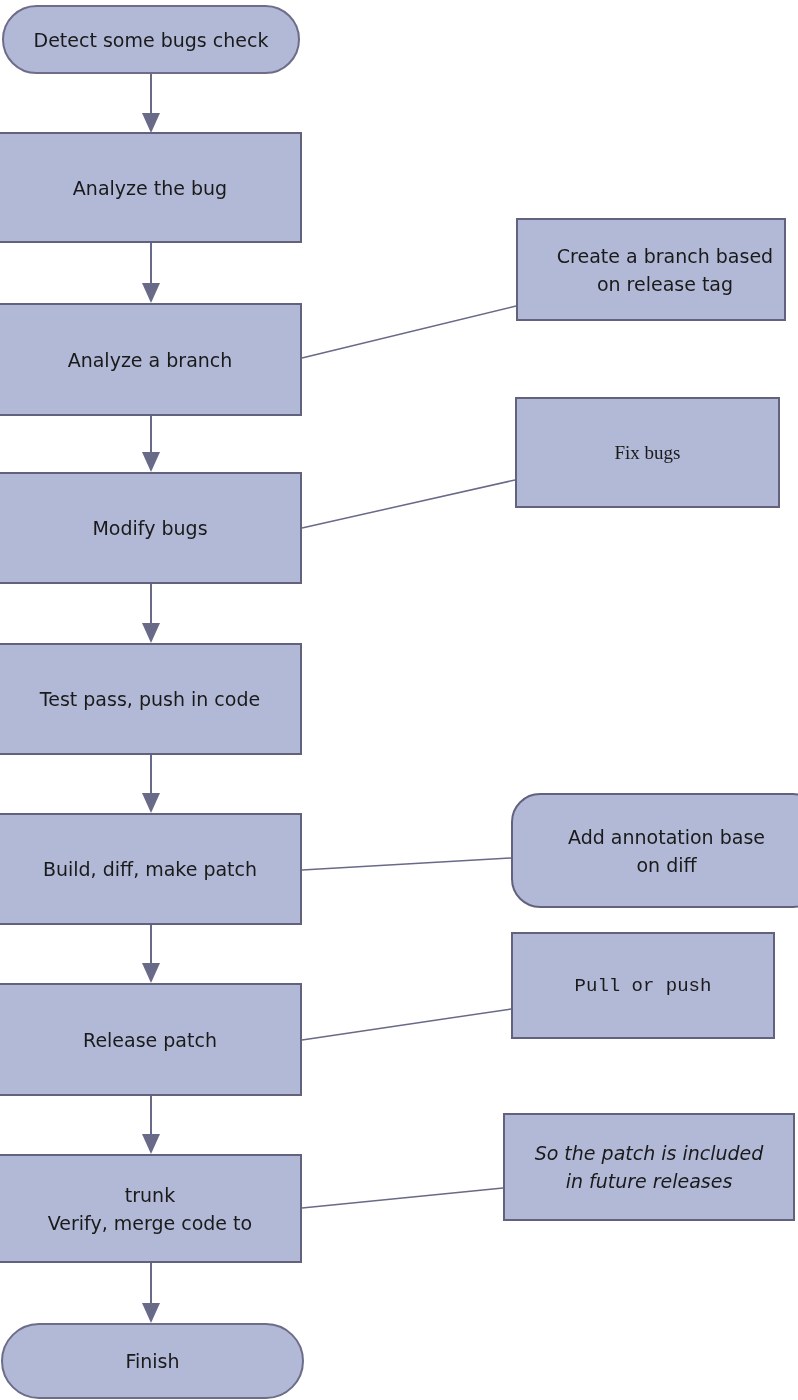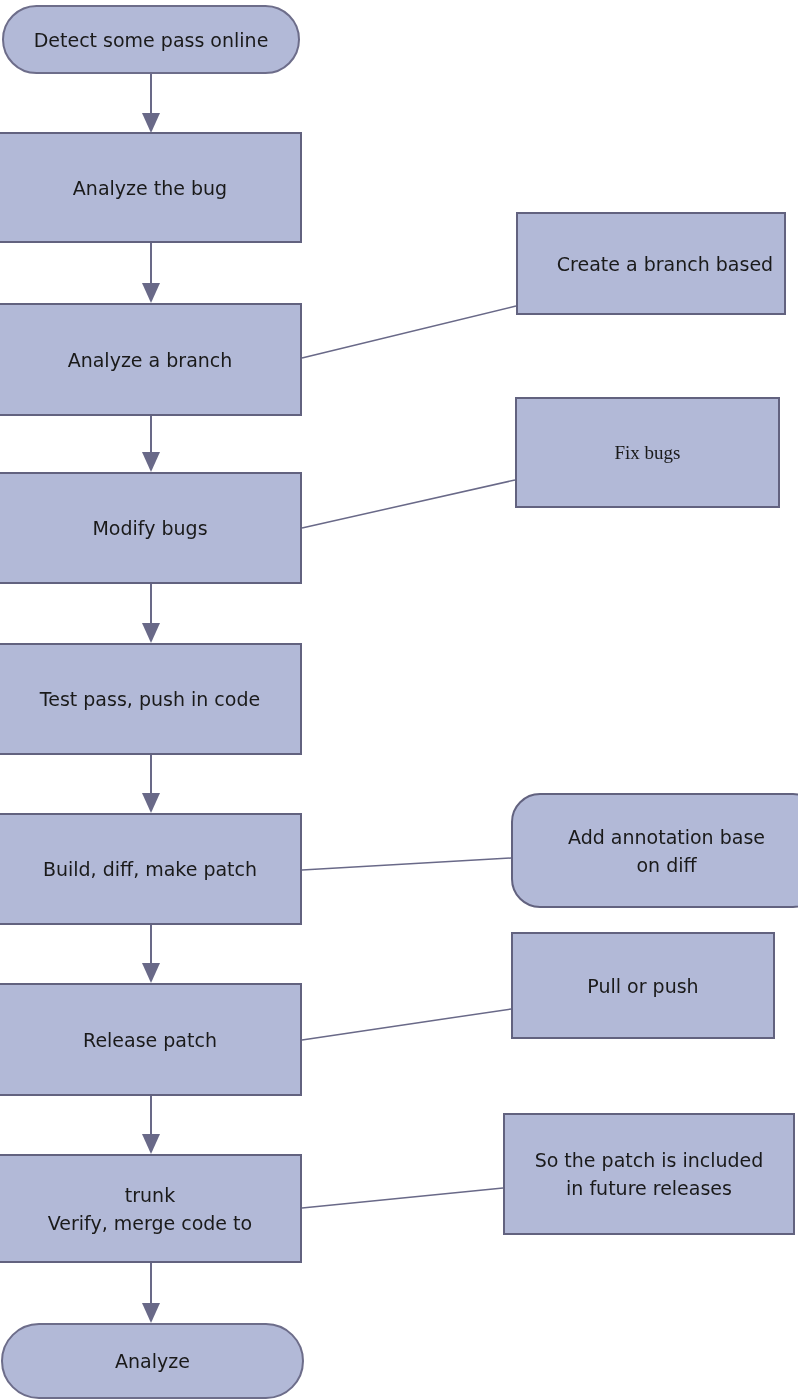--- a/index.html
+++ b/index.html
@@ -77,21 +77,21 @@
     <g stroke="#696988" stroke-width="1.5" fill="none">
       <line x1="302" y1="358" x2="516" y2="306"></line>
       <line x1="302" y1="528" x2="515" y2="480"></line>
       <line x1="302" y1="870" x2="511" y2="858"></line>
       <line x1="302" y1="1040" x2="511" y2="1009"></line>
       <line x1="302" y1="1208" x2="503" y2="1188"></line>
     </g>
   </svg>
 
   <div class="node pill" style="left:2px; top:5px; width:298px; height:69px;">
-    <span class="label">Detect some pass online</span>
+    <span class="label">Detect some bugs check</span>
   </div>
 
   <div class="node" style="left:-2px; top:132px; width:304px; height:111px;">
     <span class="label">Analyze the bug</span>
   </div>
 
   <div class="node" style="left:-2px; top:303px; width:304px; height:113px;">
     <span class="label">Analyze a branch</span>
   </div>
 
@@ -112,44 +112,45 @@
   </div>
 
   <div class="node" style="left:-2px; top:1154px; width:304px; height:109px;">
     <span class="label">
       <span class="line">trunk</span>
       <span class="line">Verify,  merge code to</span>
     </span>
   </div>
 
   <div class="node pill" style="left:1px; top:1323px; width:303px; height:76px;">
-    <span class="label">Analyze</span>
+    <span class="label">Finish</span>
   </div>
 
-  <div class="node" style="left:516px; top:212px; width:270px; height:103px;padding-left:28px;">
+  <div class="node" style="left:516px; top:218px; width:270px; height:103px;padding-left:28px;">
     <span class="label">
       <span class="line">Create a branch based</span>
+      <span class="line">on release tag</span>
     </span>
   </div>
 
   <div class="node" style="left:515px; top:397px; width:265px; height:111px;font-family:Liberation Serif, serif;">
     <span class="label">Fix bugs</span>
   </div>
 
   <div class="node" style="left:511px; top:793px; width:311px; height:115px;border-radius:29px;">
     <span class="label">
       <span class="line">Add annotation base</span>
       <span class="line">on diff</span>
     </span>
   </div>
 
-  <div class="node" style="left:511px; top:932px; width:264px; height:107px;">
+  <div class="node" style="left:511px; top:932px; width:264px; height:107px;font-family:Liberation Mono, monospace;">
     <span class="label">Pull or push</span>
   </div>
 
-  <div class="node" style="left:503px; top:1113px; width:292px; height:122px;">
+  <div class="node" style="left:503px; top:1113px; width:292px; height:108px;font-style:italic;">
     <span class="label">
       <span class="line">So the patch is included</span>
       <span class="line">in future releases</span>
     </span>
   </div>
 
 </div>
 
 </body></html>

